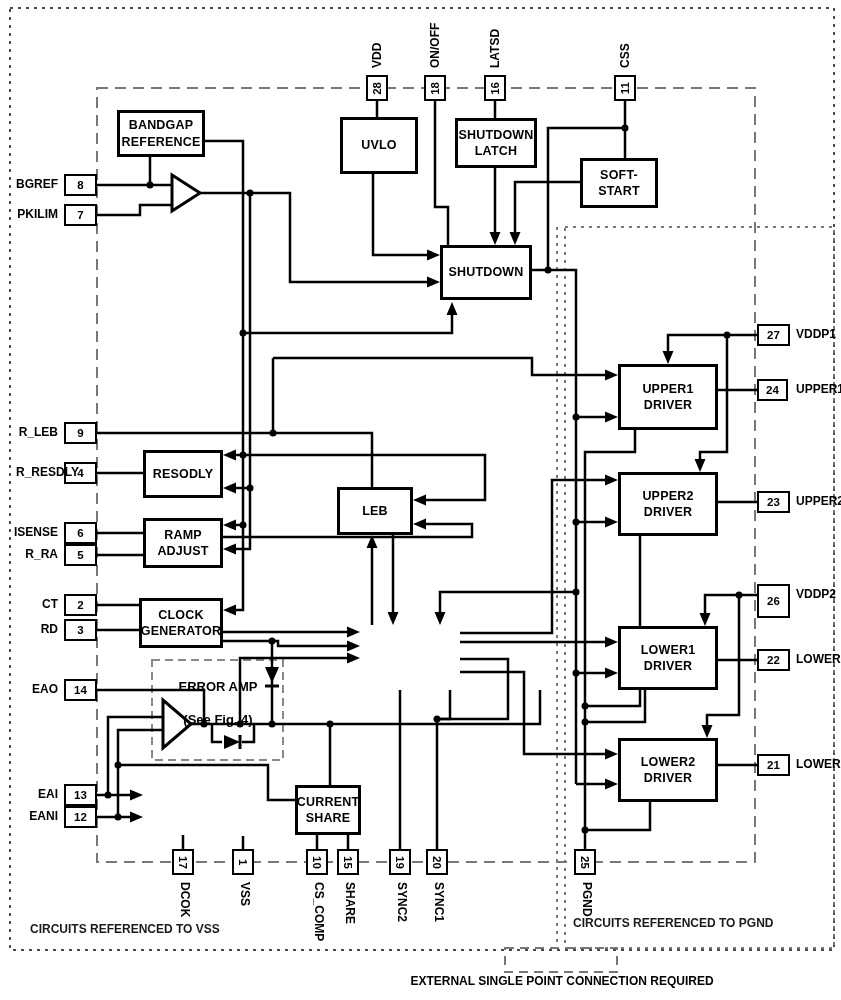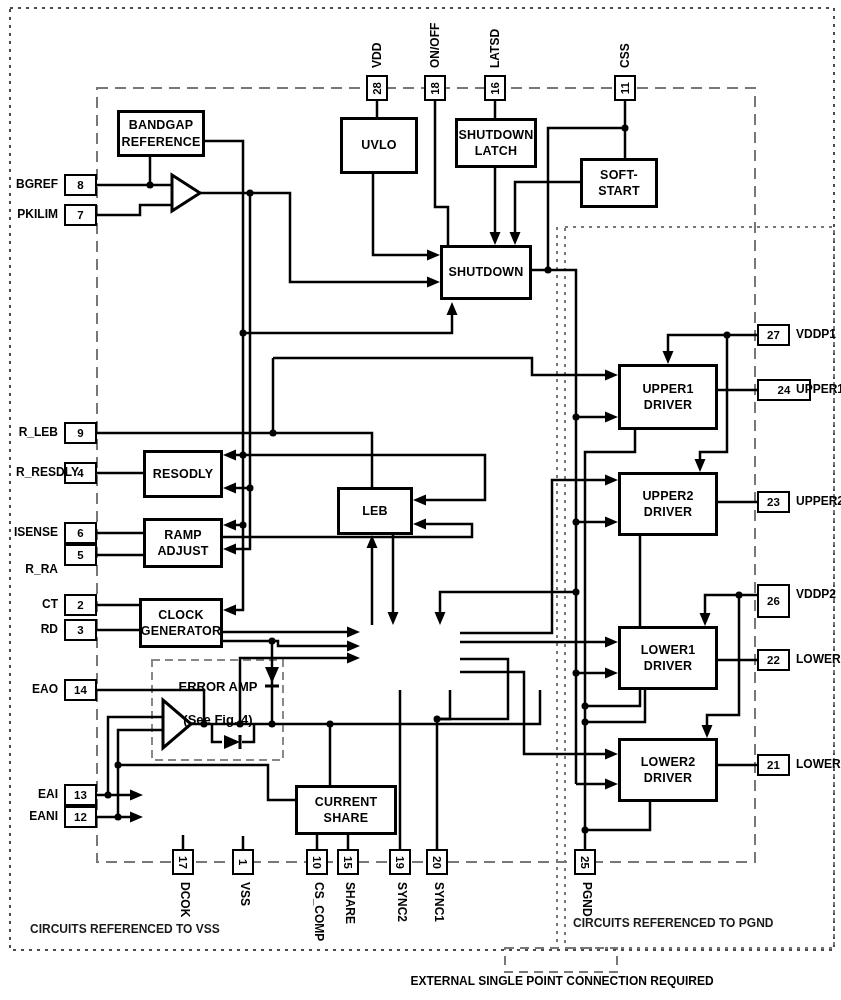--- a/index.html
+++ b/index.html
@@ -198,21 +198,21 @@
 LATCH</div>
     <div class="block" style="left: 580px; top: 158px; width: 78px; height: 50px;">SOFT-
 START</div>
     <div class="block" style="left: 440px; top: 245px; width: 92px; height: 55px;">SHUTDOWN</div>
     <div class="block" style="left: 143px; top: 450px; width: 80px; height: 48px;">RESODLY</div>
     <div class="block" style="left: 143px; top: 518px; width: 80px; height: 50px;">RAMP
 ADJUST</div>
     <div class="block" style="left: 139px; top: 598px; width: 84px; height: 50px;">CLOCK
 GENERATOR</div>
     <div class="block" style="left: 337px; top: 487px; width: 76px; height: 48px;">LEB</div>
-    <div class="block" style="left: 295px; top: 785px; width: 102px; height: 50px;">CURRENT
+    <div class="block" style="left: 295px; top: 785px; width: 66px; height: 50px;">CURRENT
 SHARE</div>
     <div class="block" style="left: 618px; top: 364px; width: 100px; height: 66px;">UPPER1
 DRIVER</div>
     <div class="block" style="left: 618px; top: 472px; width: 100px; height: 64px;">UPPER2
 DRIVER</div>
     <div class="block" style="left: 618px; top: 626px; width: 100px; height: 64px;">LOWER1
 DRIVER</div>
     <div class="block" style="left: 618px; top: 738px; width: 100px; height: 64px;">LOWER2
 DRIVER</div>
     <div class="pinbox" style="left: 366px; top: 75px; width: 22px; height: 26px;">
@@ -263,34 +263,34 @@
     <div class="pinlabel halign-r" style="left: 0px; top: 177px; width: 58px;">BGREF</div>
     <div class="pinbox" style="left: 64px; top: 204px; width: 33px; height: 22px;">7</div>
     <div class="pinlabel halign-r" style="left: 0px; top: 207px; width: 58px;">PKILIM</div>
     <div class="pinbox" style="left: 64px; top: 422px; width: 33px; height: 22px;">9</div>
     <div class="pinlabel halign-r" style="left: 0px; top: 425px; width: 58px;">R_LEB</div>
     <div class="pinbox" style="left: 64px; top: 462px; width: 33px; height: 22px;">4</div>
     <div class="pinlabel halign-r" style="left: 16px; top: 465px; width: 58px;">R_RESDLY</div>
     <div class="pinbox" style="left: 64px; top: 522px; width: 33px; height: 22px;">6</div>
     <div class="pinlabel halign-r" style="left: 0px; top: 525px; width: 58px;">ISENSE</div>
     <div class="pinbox" style="left: 64px; top: 544px; width: 33px; height: 22px;">5</div>
-    <div class="pinlabel halign-r" style="left: 0px; top: 547px; width: 58px; margin-top: 15px;">R_RA</div>
+    <div class="pinlabel halign-r" style="left: 0px; top: 547px; width: 58px;">R_RA</div>
     <div class="pinbox" style="left: 64px; top: 594px; width: 33px; height: 22px;">2</div>
     <div class="pinlabel halign-r" style="left: 0px; top: 597px; width: 58px;">CT</div>
     <div class="pinbox" style="left: 64px; top: 619px; width: 33px; height: 22px;">3</div>
     <div class="pinlabel halign-r" style="left: 0px; top: 622px; width: 58px;">RD</div>
     <div class="pinbox" style="left: 64px; top: 679px; width: 33px; height: 22px;">14</div>
     <div class="pinlabel halign-r" style="left: 0px; top: 682px; width: 58px;">EAO</div>
     <div class="pinbox" style="left: 64px; top: 784px; width: 33px; height: 22px;">13</div>
     <div class="pinlabel halign-r" style="left: 0px; top: 787px; width: 58px;">EAI</div>
     <div class="pinbox" style="left: 64px; top: 806px; width: 33px; height: 22px;">12</div>
     <div class="pinlabel halign-r" style="left: 0px; top: 809px; width: 58px;">EANI</div>
     <div class="pinbox" style="left: 757px; top: 324px; width: 33px; height: 22px;">27</div>
     <div class="pinlabel" style="left: 796px; top: 327px; width: 80px;">VDDP1</div>
-    <div class="pinbox" style="left: 757px; top: 379px; width: 54px; height: 22px;">24</div>
+    <div class="pinbox" style="left: 757px; top: 379px; width: 31px; height: 22px;">24</div>
     <div class="pinlabel" style="left: 796px; top: 382px; width: 80px;">UPPER1</div>
     <div class="pinbox" style="left: 757px; top: 491px; width: 33px; height: 22px;">23</div>
     <div class="pinlabel" style="left: 796px; top: 494px; width: 80px;">UPPER2</div>
     <div class="pinbox" style="left: 757px; top: 584px; width: 33px; height: 34px;">26</div>
     <div class="pinlabel" style="left: 796px; top: 587px; width: 80px;">VDDP2</div>
     <div class="pinbox" style="left: 757px; top: 649px; width: 33px; height: 22px;">22</div>
     <div class="pinlabel" style="left: 796px; top: 652px; width: 80px;">LOWER1</div>
     <div class="pinbox" style="left: 757px; top: 754px; width: 33px; height: 22px;">21</div>
     <div class="pinlabel" style="left: 796px; top: 757px; width: 80px;">LOWER2</div>
   </div>

